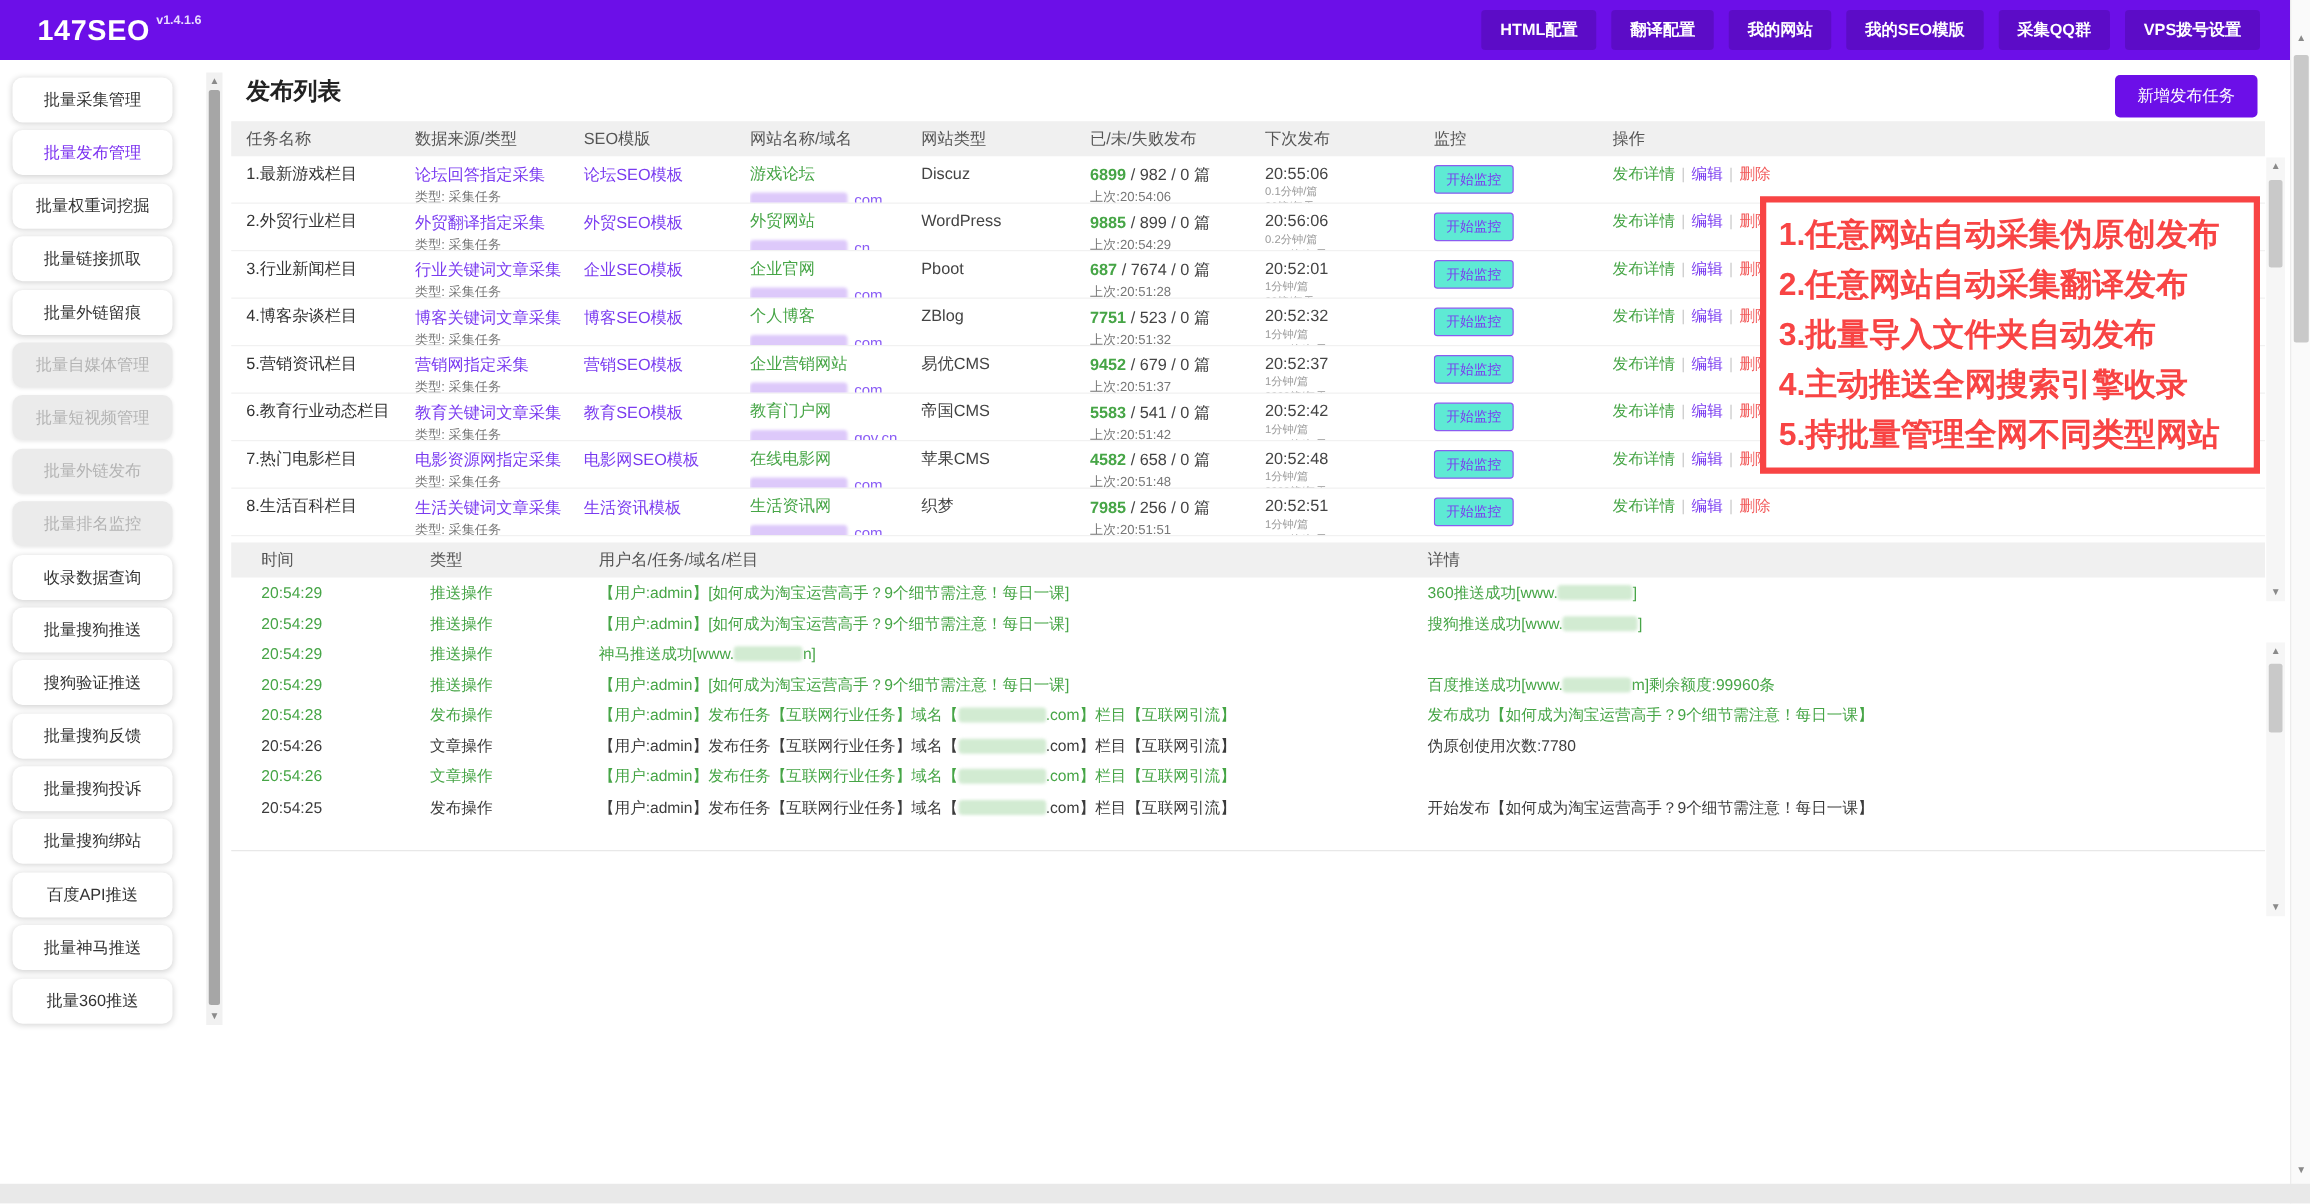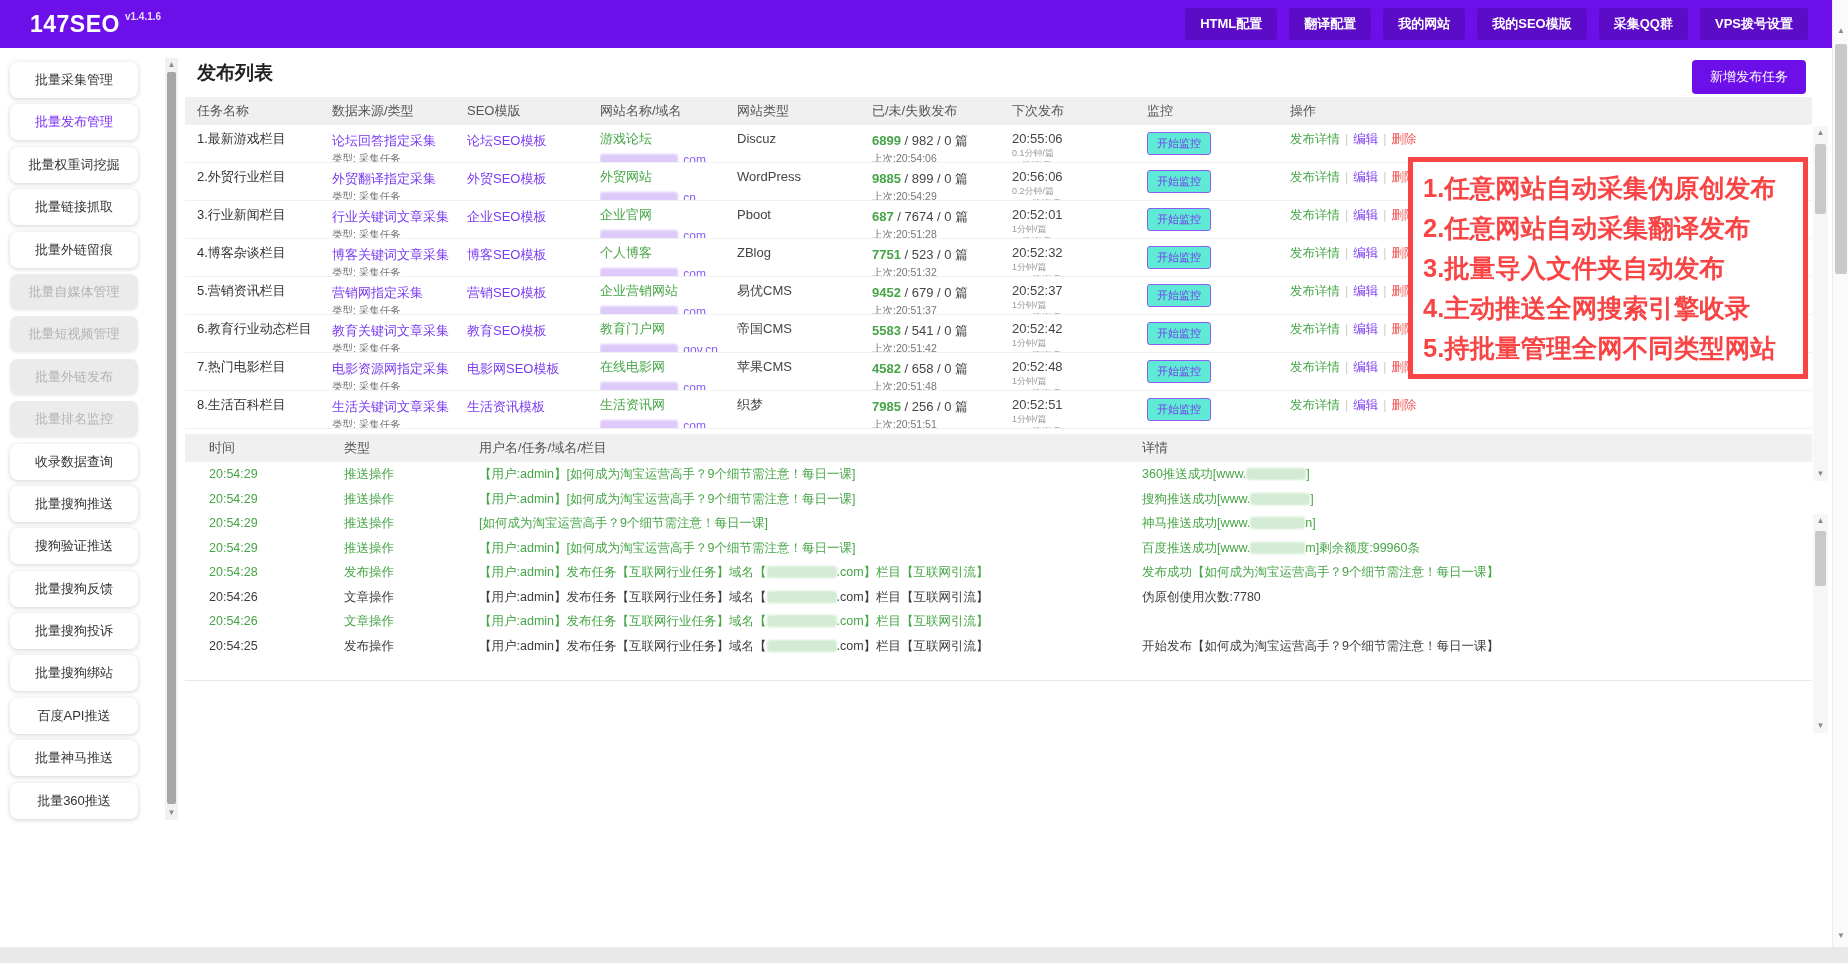--- a/index.html
+++ b/index.html
@@ -355,21 +355,20 @@
           </div>
           <div class="lrow lgrid green">
             <div class="c">20:54:29</div>
             <div class="c">推送操作</div>
             <div class="c"><span>【用户:admin】[如何成为淘宝运营高手？9个细节需注意！每日一课]</span></div>
             <div class="c"><span>搜狗推送成功[www.</span><span class="pill pill-green" style="width:60px"></span><span>]</span></div>
           </div>
           <div class="lrow lgrid green">
             <div class="c">20:54:29</div>
             <div class="c">推送操作</div>
-            <div class="c"><span>[如何成为淘宝运营高手？9个细节需注意！每日一课]</span></div>
             <div class="c"><span>神马推送成功[www.</span><span class="pill pill-green" style="width:55px"></span><span>n]</span></div>
           </div>
           <div class="lrow lgrid green">
             <div class="c">20:54:29</div>
             <div class="c">推送操作</div>
             <div class="c"><span>【用户:admin】[如何成为淘宝运营高手？9个细节需注意！每日一课]</span></div>
             <div class="c"><span>百度推送成功[www.</span><span class="pill pill-green" style="width:55px"></span><span>m]剩余额度:99960条</span></div>
           </div>
           <div class="lrow lgrid green">
             <div class="c">20:54:28</div>

